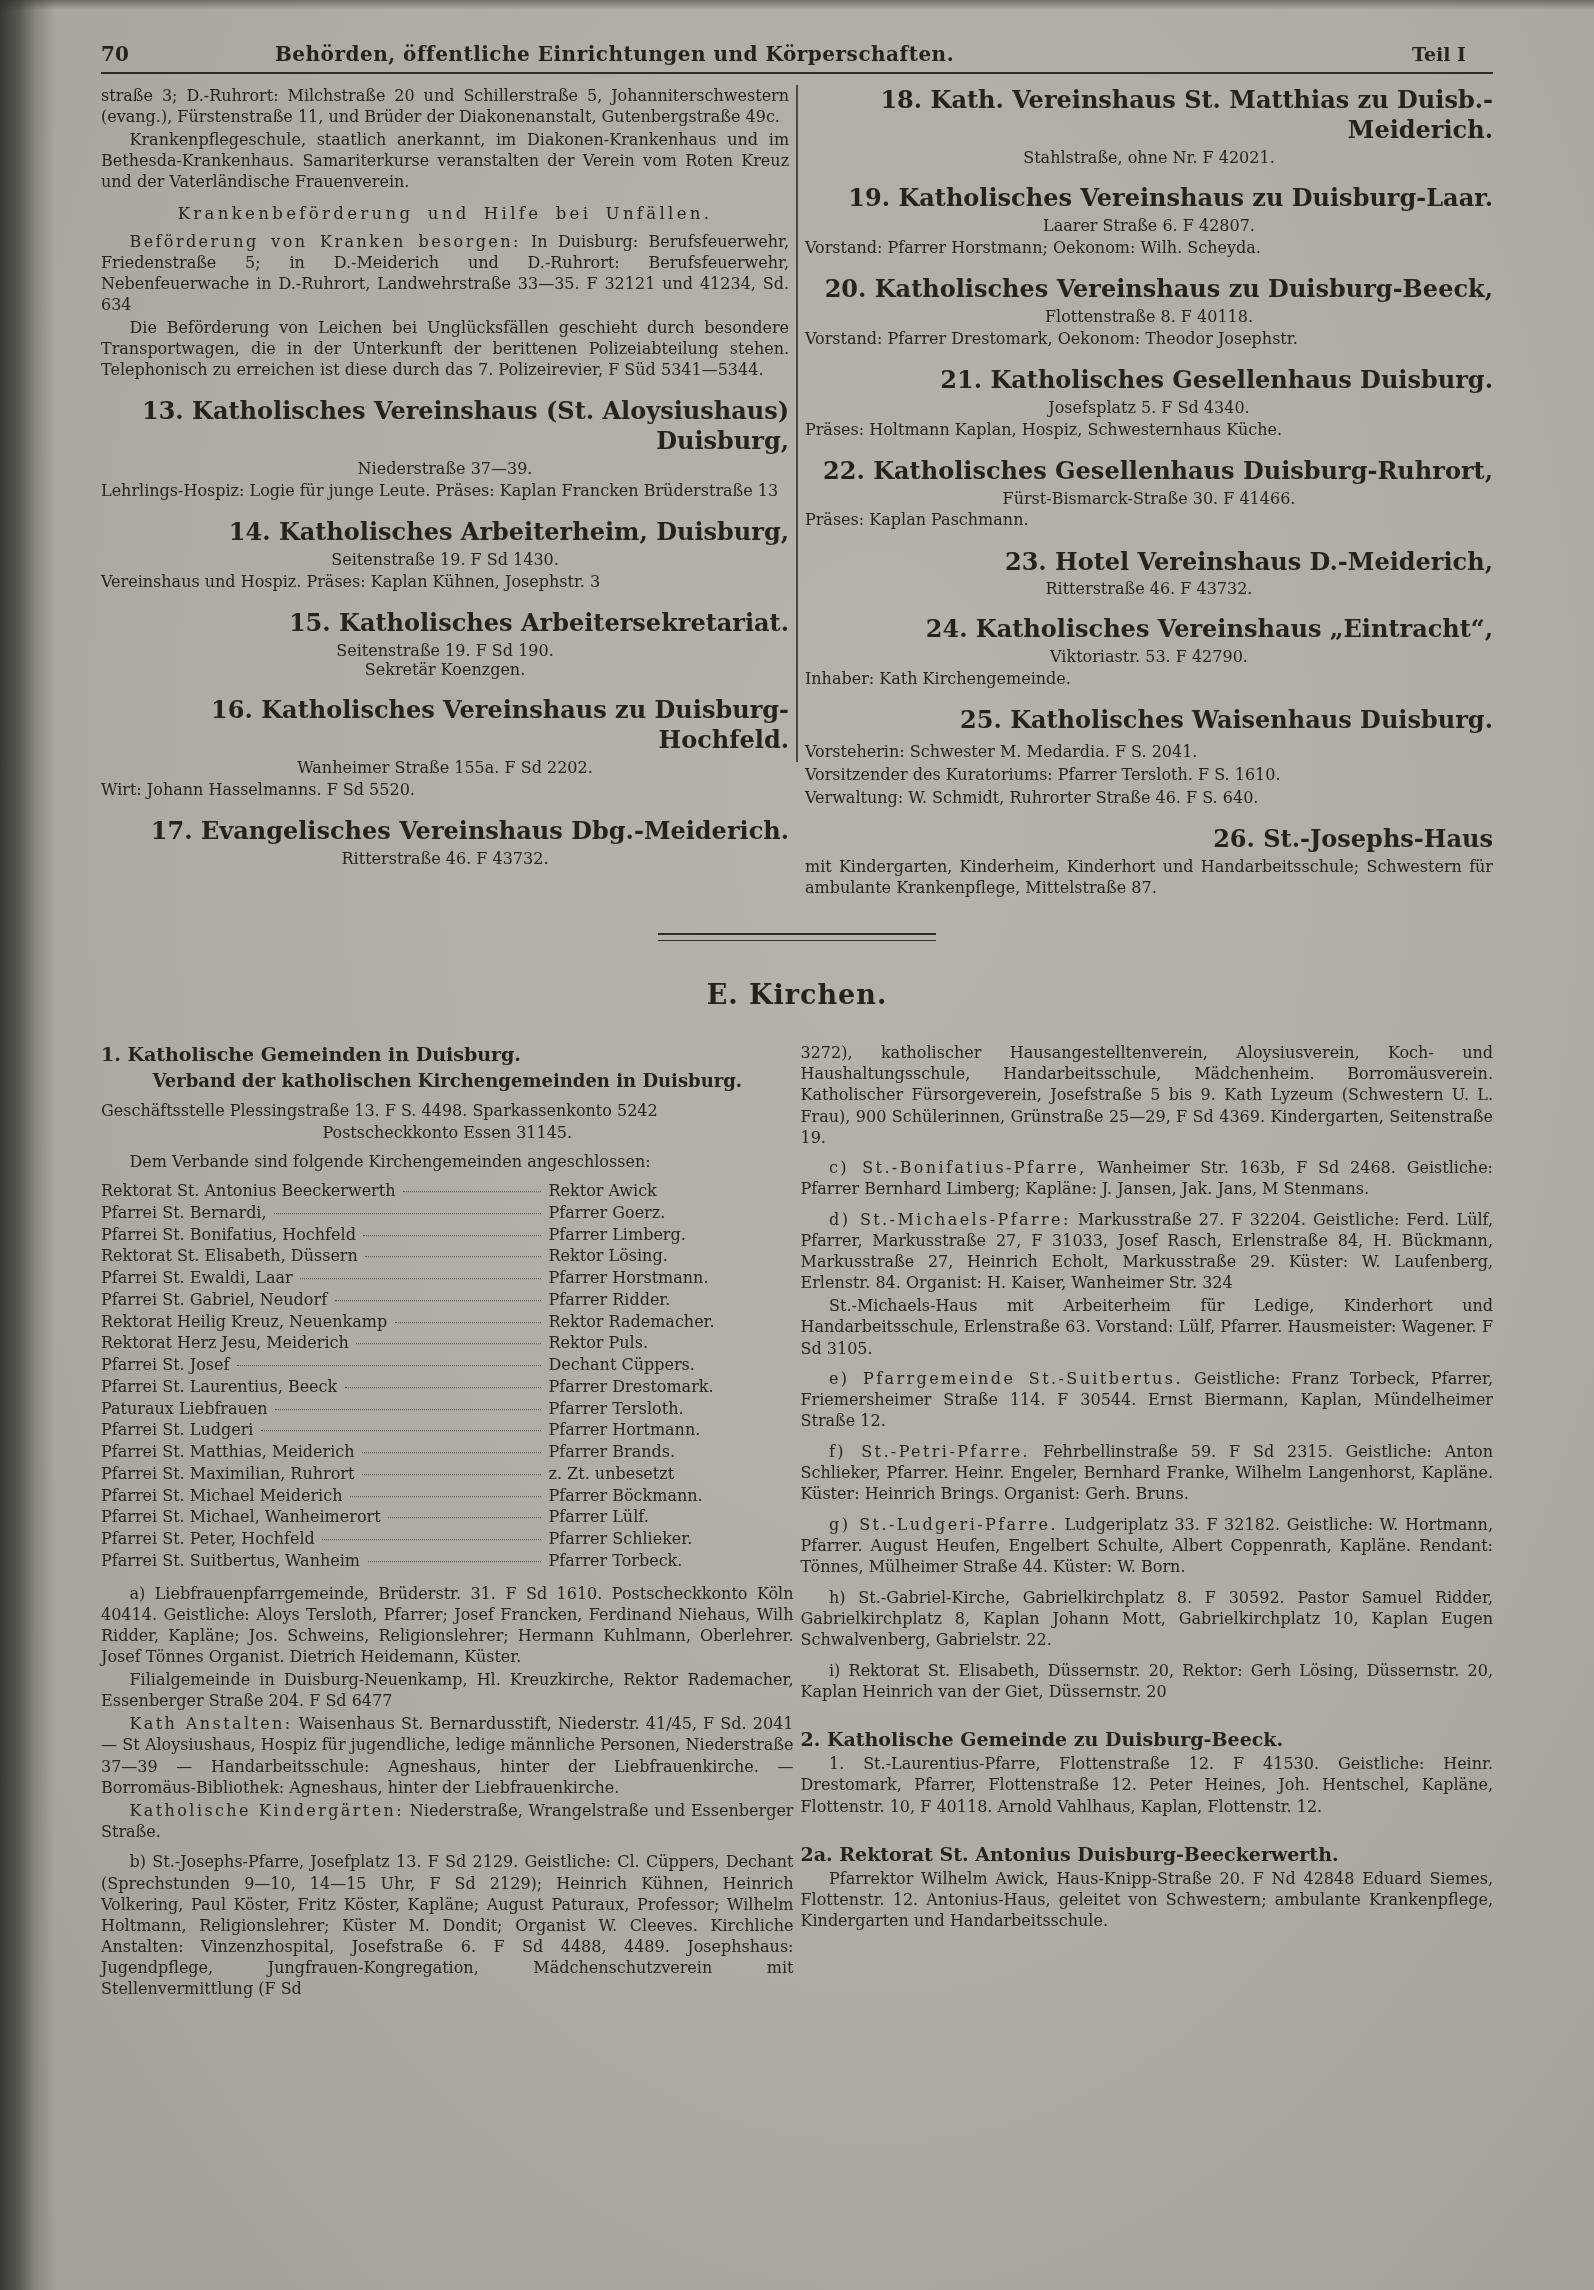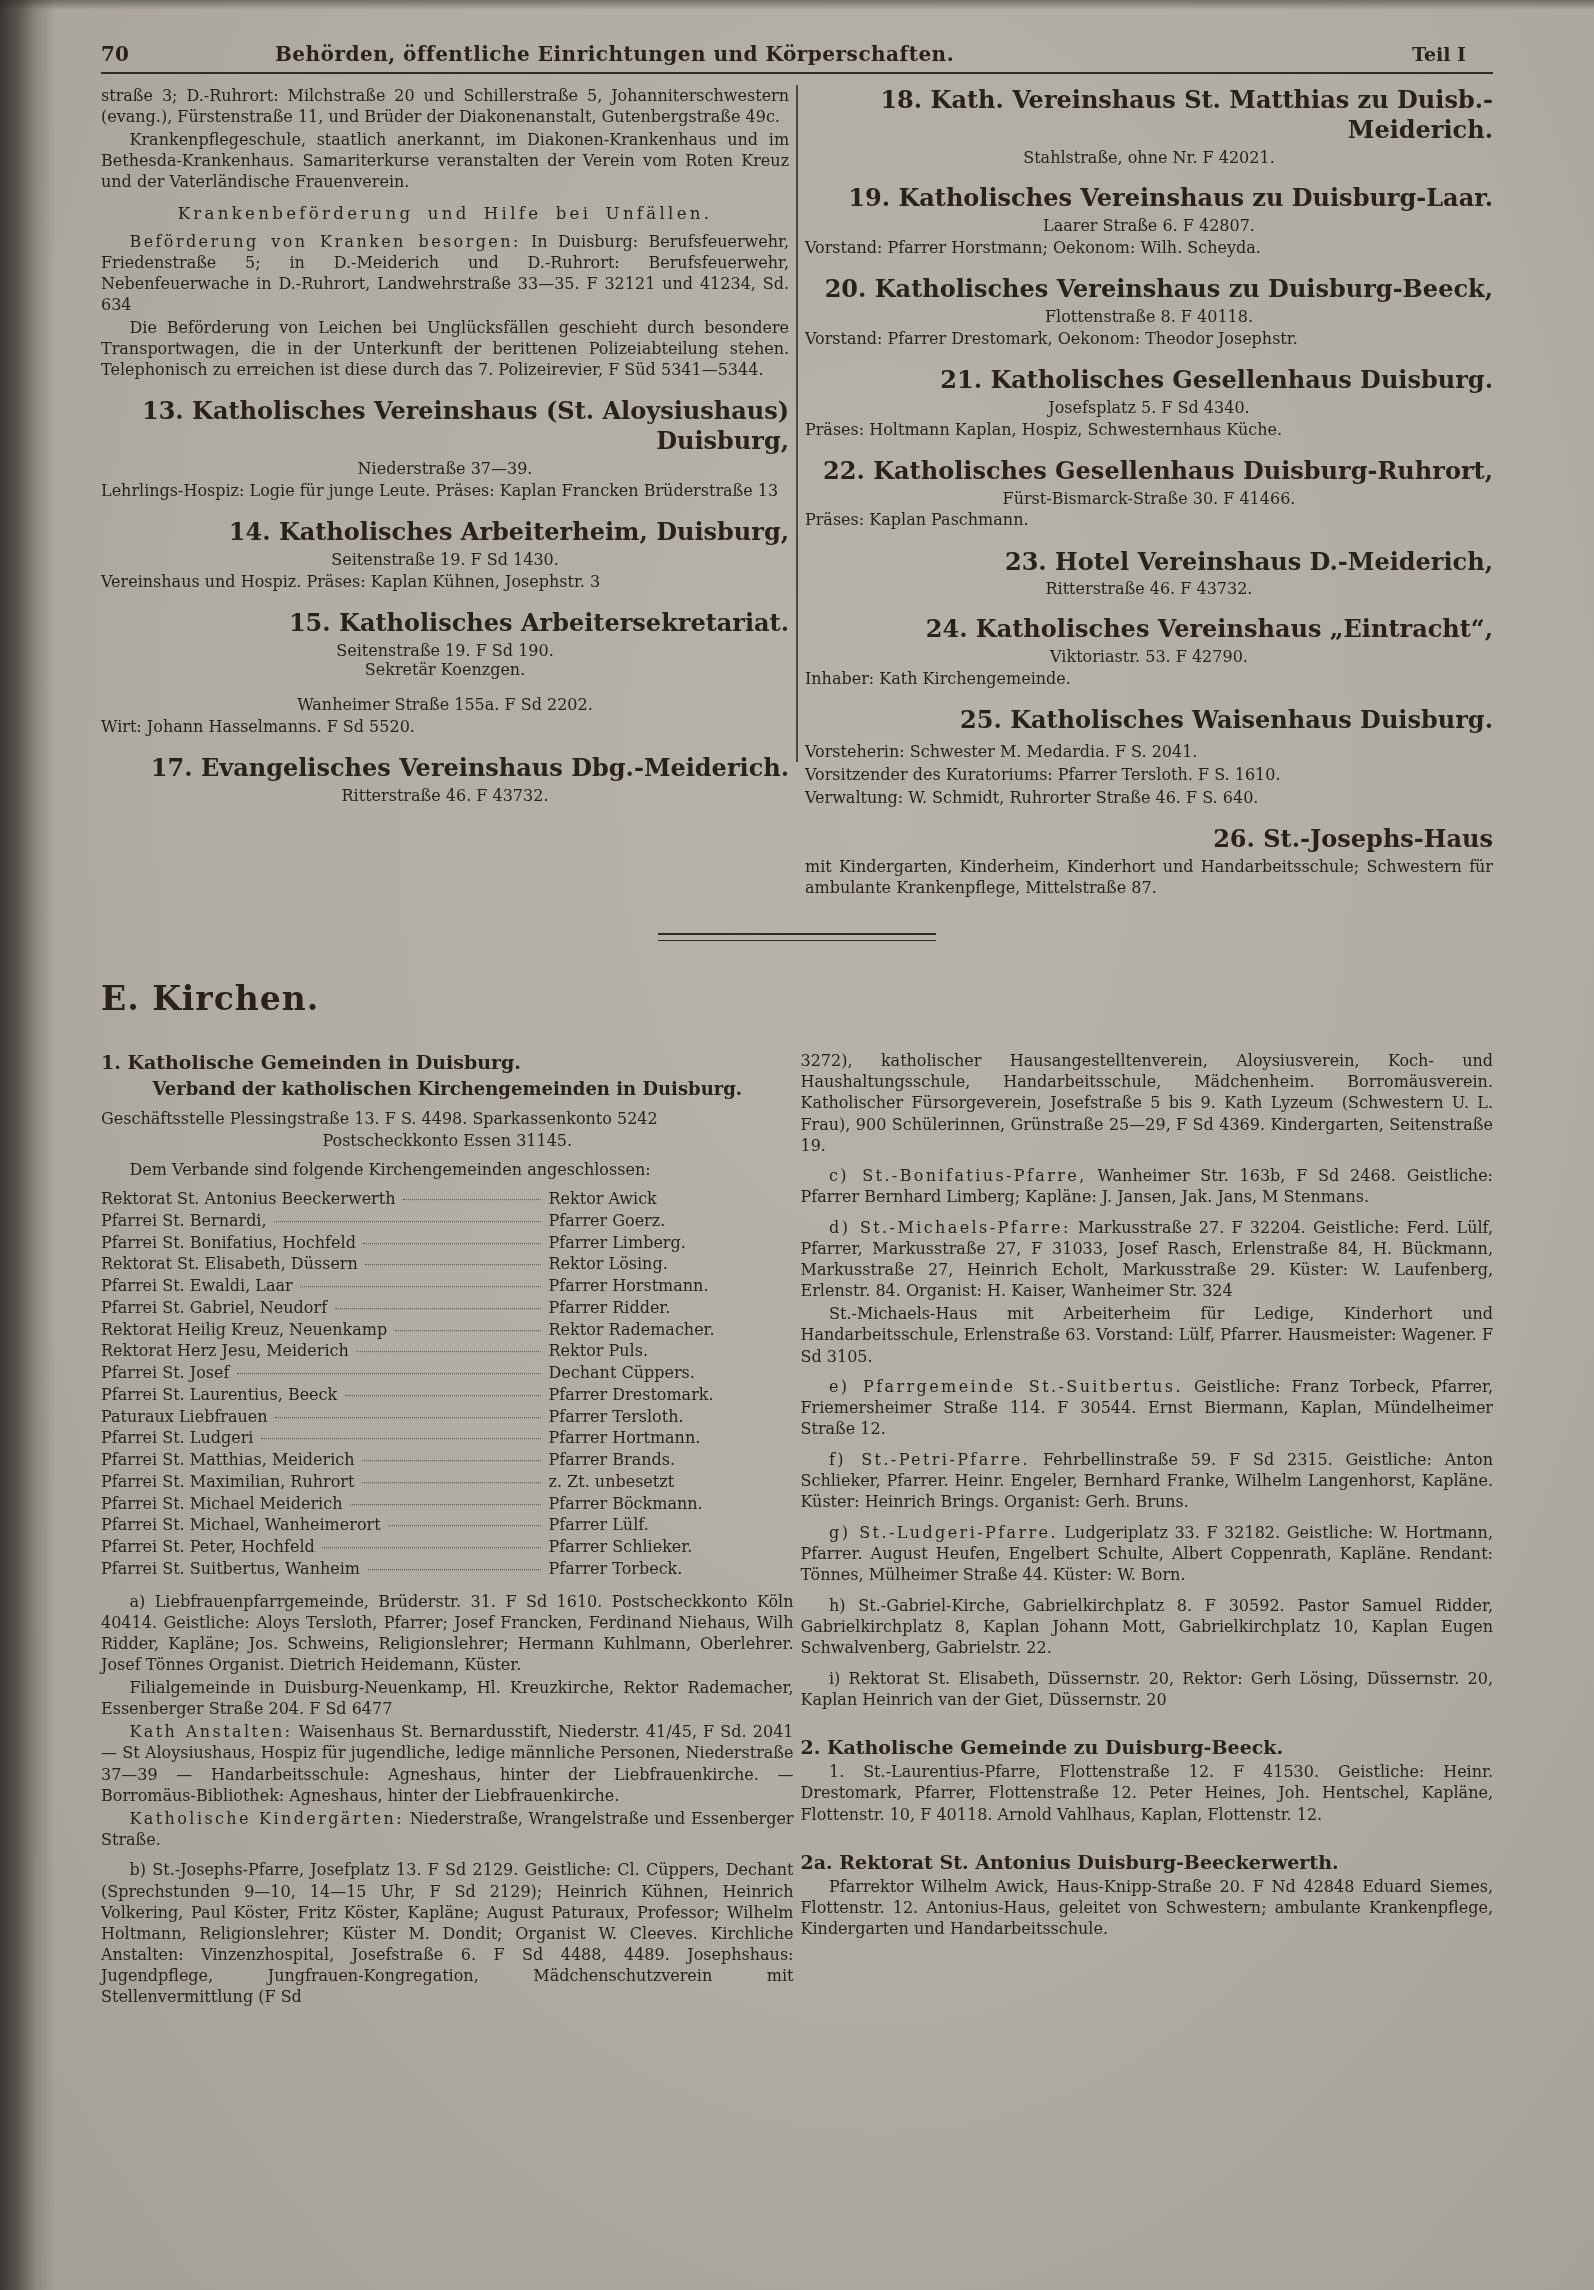--- a/index.html
+++ b/index.html
@@ -54,21 +54,21 @@
   }
   .entry { margin-top:16px; }
   .etitle { font-size:24px; font-weight:bold; text-align:right; line-height:1.25; }
   .eaddr { font-size:16px; text-align:center; margin-top:2.9px; }
   .entry .p { margin-top:1.9px; }
 
   
   .divider { width:278px; margin:11.4px auto 0; }
   .dline1 { border-top:2.9px solid #322b22; }
   .dline2 { border-top:1.9px solid #322b22; margin-top:4.8px; }
-  .kirchen-head { font-size:33px; font-weight:bold; margin-top:38px; letter-spacing:1px; }
+  .kirchen-head { text-align:center; font-size:27px; font-weight:bold; margin-top:38px; letter-spacing:1px; }
 
   .khead { font-size:19px; font-weight:bold; text-align:left; line-height:1.3; margin-bottom:1.9px; }
   .ksub  { font-size:18px; font-weight:bold; text-align:center; line-height:1.3; margin-bottom:7.6px; }
   .mt { margin-top:25px; }
   .mb6 { margin-bottom:5.7px; }
 
   .plist { margin:7.6px 0 11.4px; }
   .prow { display:flex; align-items:baseline; font-size:16px; line-height:1.36; }
   .pplace { white-space:nowrap; }
   .pdots { flex:1; margin:0 7.6px; border-bottom:1.9px dotted #564f44; transform:translateY(-3.8px); min-width:11.4px; }
@@ -110,20 +110,21 @@
         <p class="p">Vereinshaus und Hospiz.  Präses: Kaplan Kühnen, Josephstr. 3</p>
       </article>
 
       <article class="entry">
         <h3 class="etitle">15. Katholisches Arbeitersekretariat.</h3>
         <p class="eaddr">Seitenstraße 19. F Sd 190.</p>
         <p class="centered">Sekretär Koenzgen.</p>
       </article>
 
       <article class="entry">
+        <h3 class="etitle">16. Katholisches Vereinshaus zu Duisburg-Hochfeld.</h3>
         <p class="eaddr">Wanheimer Straße 155a. F Sd 2202.</p>
         <p class="p">Wirt: Johann Hasselmanns. F Sd 5520.</p>
       </article>
 
       <article class="entry">
         <h3 class="etitle">17. Evangelisches Vereinshaus Dbg.-Meiderich.</h3>
         <p class="eaddr">Ritterstraße 46. F 43732.</p>
       </article>
     </div>
 

